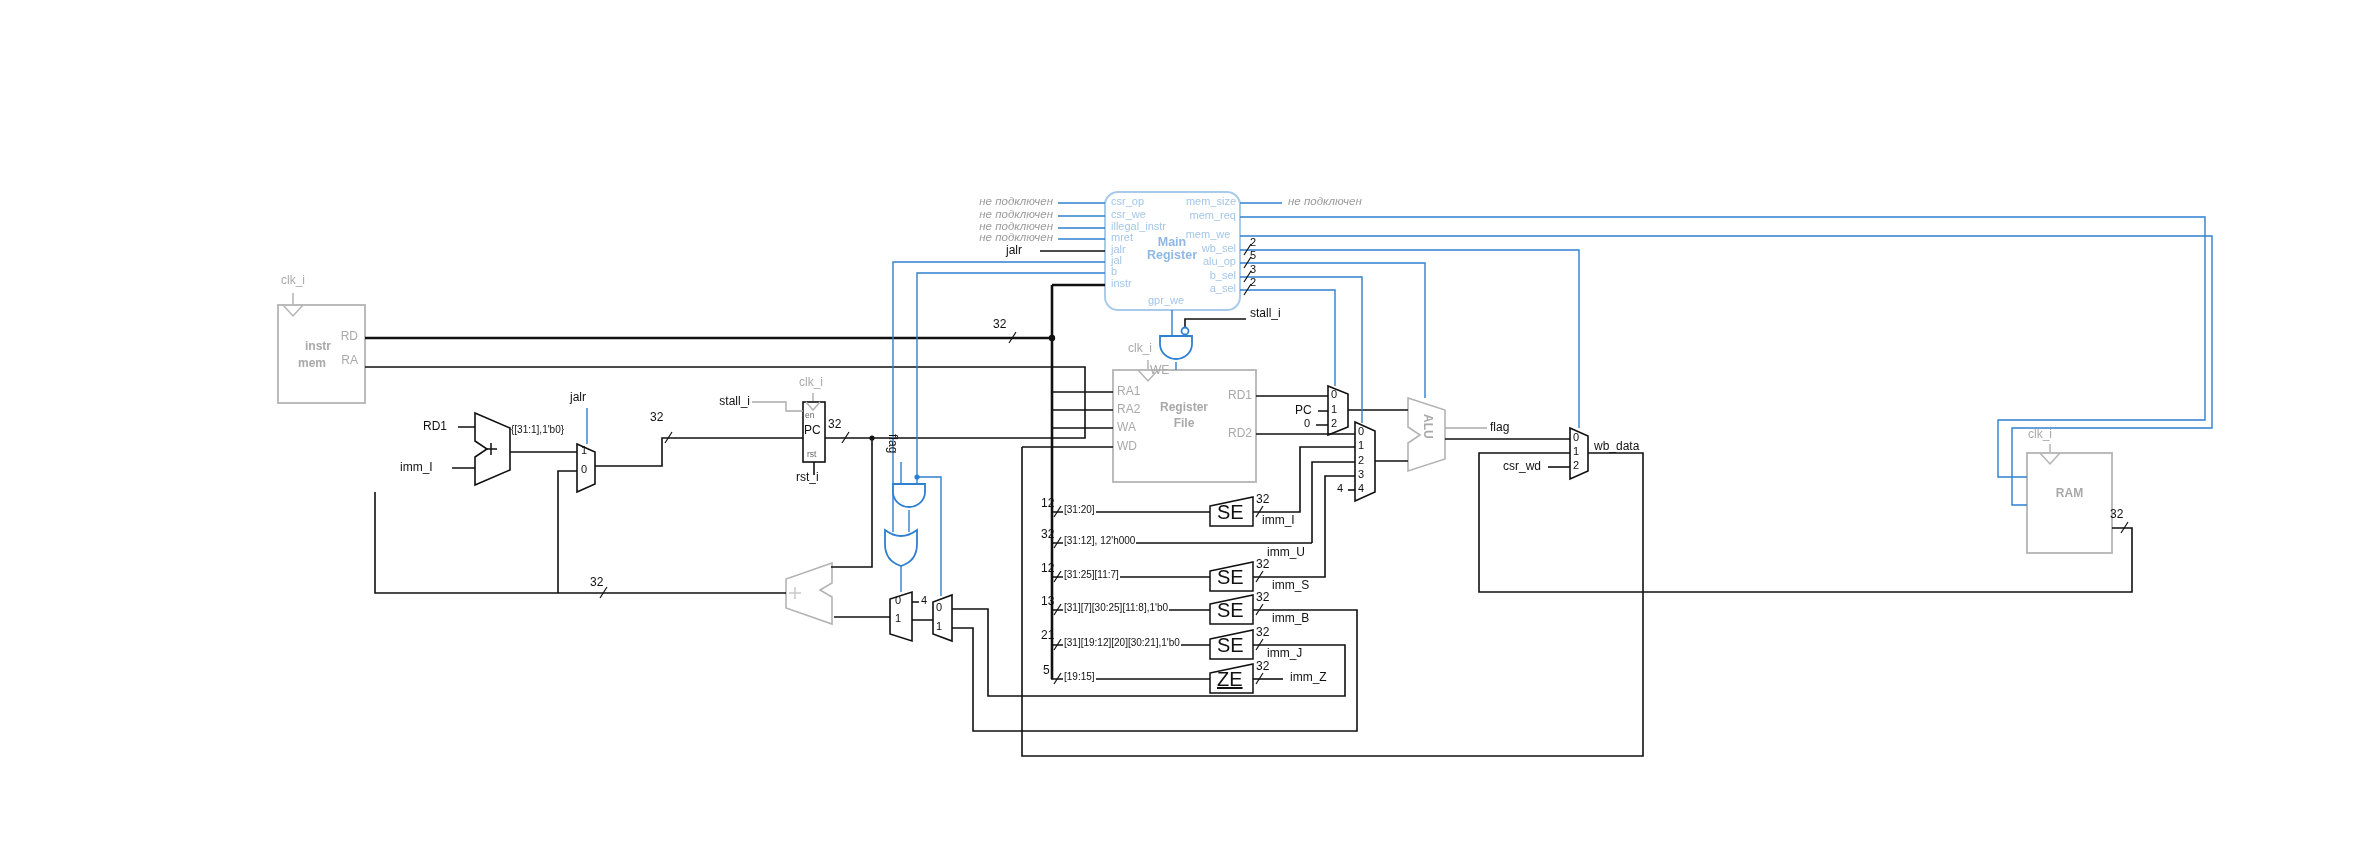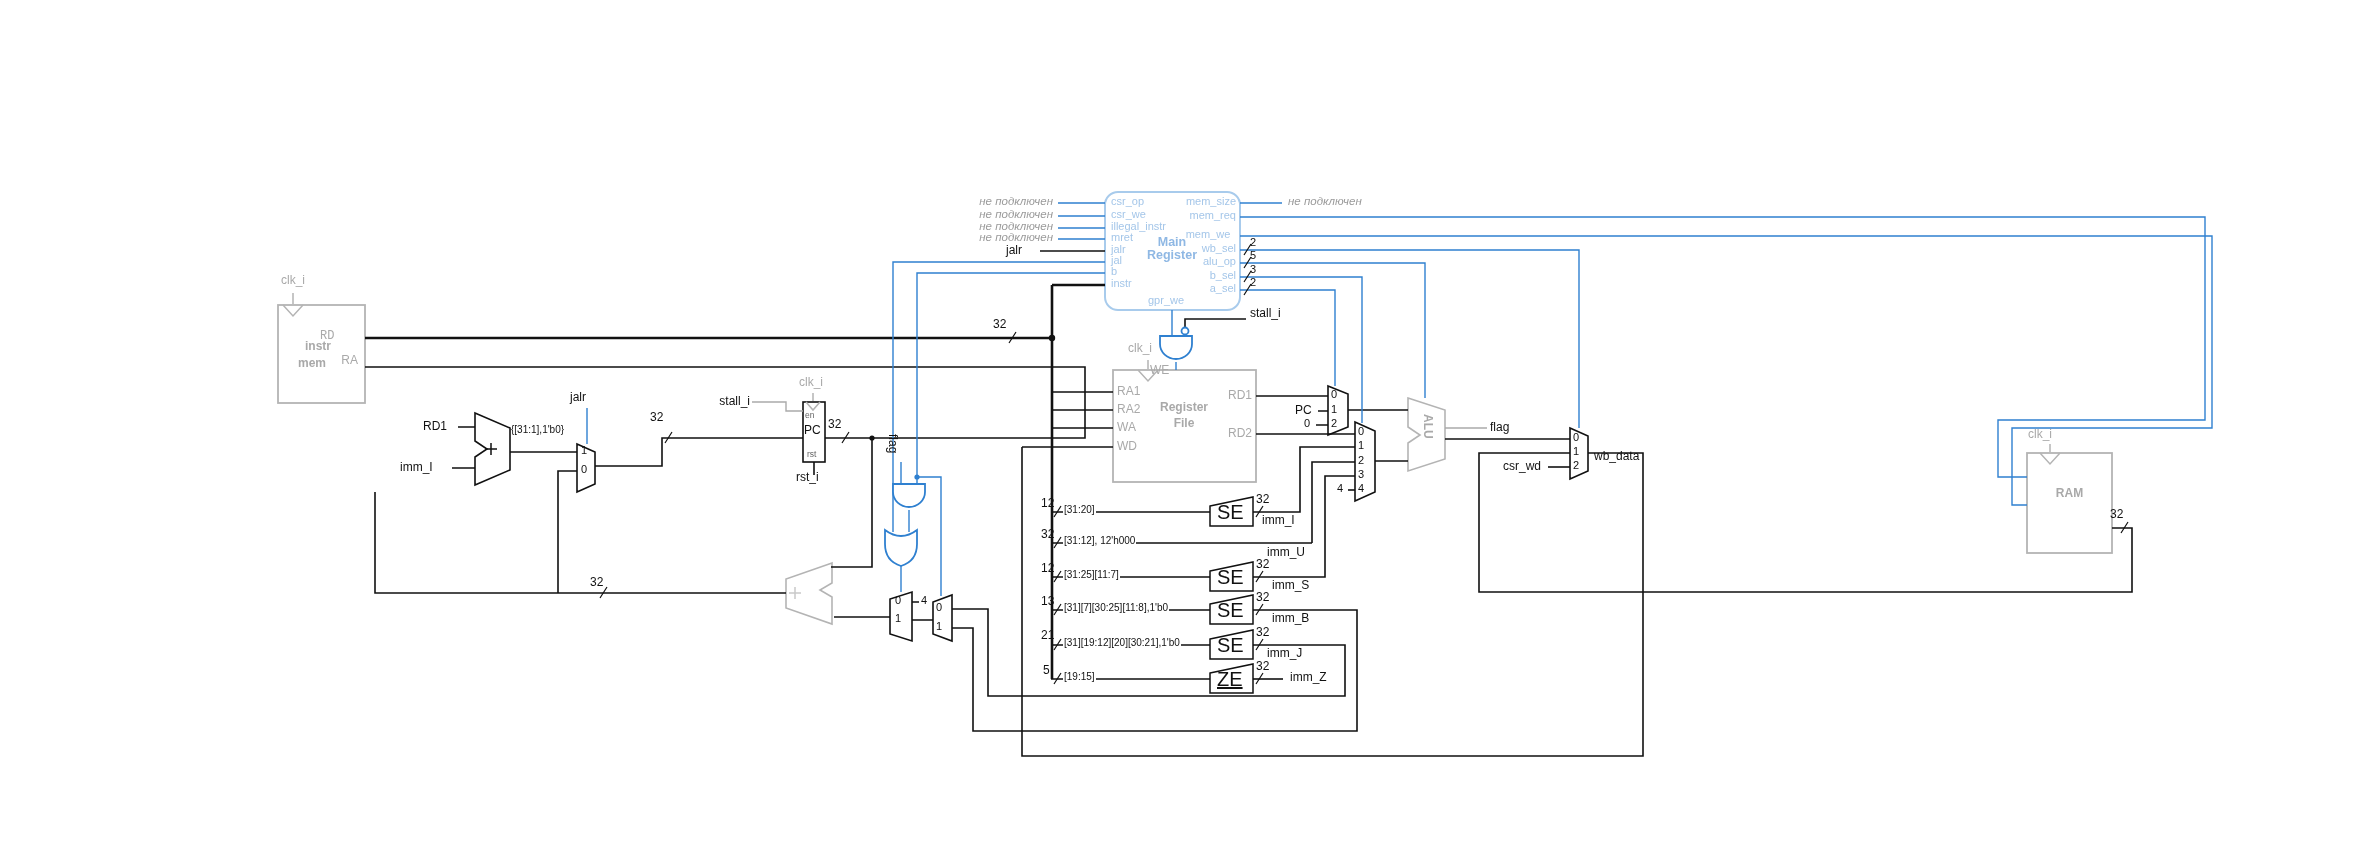--- a/index.html
+++ b/index.html
@@ -139,21 +139,21 @@
     </g>
 
     <path stroke="#111" stroke-width="1.2" fill="none" d="M665,443 l7,-11 M842,443 l7,-11 M600,598 l7,-11 M2121,533 l7,-11 M1009,343 l7,-11
          M1054,517 l7,-11 M1054,548 l7,-11 M1054,582 l7,-11 M1054,615 l7,-11 M1054,650 l7,-11 M1054,684 l7,-11
          M1256,517 l7,-11 M1256,582 l7,-11 M1256,615 l7,-11 M1256,650 l7,-11 M1256,684 l7,-11
          M1244,255 l7,-11 M1244,268 l7,-11 M1244,282 l7,-11 M1244,295 l7,-11"></path>
   </svg>
 <span class="lb g" style="left: 281px; top: 274px;">clk_i</span>
     <span class="lb gb" style="text-align: center; left: 278px; top: 340px; width: 80px;">instr</span>
     <span class="lb gb" style="text-align: center; left: 272px; top: 357px; width: 80px;">mem</span>
-    <span class="lb g" style="left: 320px; top: 330px; width: 38px; font-family: Liberation Mono, monospace;">RD</span>
+    <span class="lb g" style="text-align: right; left: 320px; top: 330px; width: 38px;">RD</span>
     <span class="lb g" style="text-align: right; left: 320px; top: 354px; width: 38px;">RA</span>
     <span class="lb k" style="left: 423px; top: 420px;">RD1</span>
     <span class="lb k" style="left: 400px; top: 461px;">imm_I</span>
     <span class="lb sm" style="left: 511px; top: 425px;">{[31:1],1'b0}</span>
     <span class="lb k" style="left: 570px; top: 391px;">jalr</span>
     <span class="lb num" style="left: 581px; top: 445px;">1</span>
     <span class="lb num" style="left: 581px; top: 464px;">0</span>
     <span class="lb k" style="left: 650px; top: 411px;">32</span>
     <span class="lb k" style="text-align: right; left: 705px; top: 395px; width: 45px;">stall_i</span>
     <span class="lb g" style="left: 799px; top: 376px;">clk_i</span>
@@ -219,21 +219,21 @@
     <span class="lb num" style="left: 1358px; top: 455px;">2</span>
     <span class="lb num" style="left: 1358px; top: 469px;">3</span>
     <span class="lb num" style="left: 1358px; top: 483px;">4</span>
     <span class="lb num" style="left: 1337px; top: 483px;">4</span>
     <span class="lb gb rot" style="left: 1434px; top: 414px;">ALU</span>
     <span class="lb k" style="left: 1490px; top: 421px;">flag</span>
     <span class="lb k" style="left: 1503px; top: 460px;">csr_wd</span>
     <span class="lb num" style="left: 1573px; top: 432px;">0</span>
     <span class="lb num" style="left: 1573px; top: 446px;">1</span>
     <span class="lb num" style="left: 1573px; top: 460px;">2</span>
-    <span class="lb k" style="left: 1594px; top: 440px; margin-top: 10px;">wb_data</span>
+    <span class="lb k" style="left: 1594px; top: 440px;">wb_data</span>
     <span class="lb k" style="left: 1041px; top: 497px;">12</span>
     <span class="lb smw" style="left: 1063px; top: 505px;">[31:20]</span>
     <span class="lb big" style="left: 1217px; top: 502px;">SE</span>
     <span class="lb k" style="left: 1256px; top: 493px;">32</span>
     <span class="lb k" style="left: 1262px; top: 514px;">imm_I</span>
     <span class="lb k" style="left: 1041px; top: 528px;">32</span>
     <span class="lb smw" style="left: 1063px; top: 536px;">[31:12], 12'h000</span>
     <span class="lb k" style="left: 1267px; top: 546px;">imm_U</span>
     <span class="lb k" style="left: 1041px; top: 562px;">12</span>
     <span class="lb smw" style="left: 1063px; top: 570px;">[31:25][11:7]</span>

